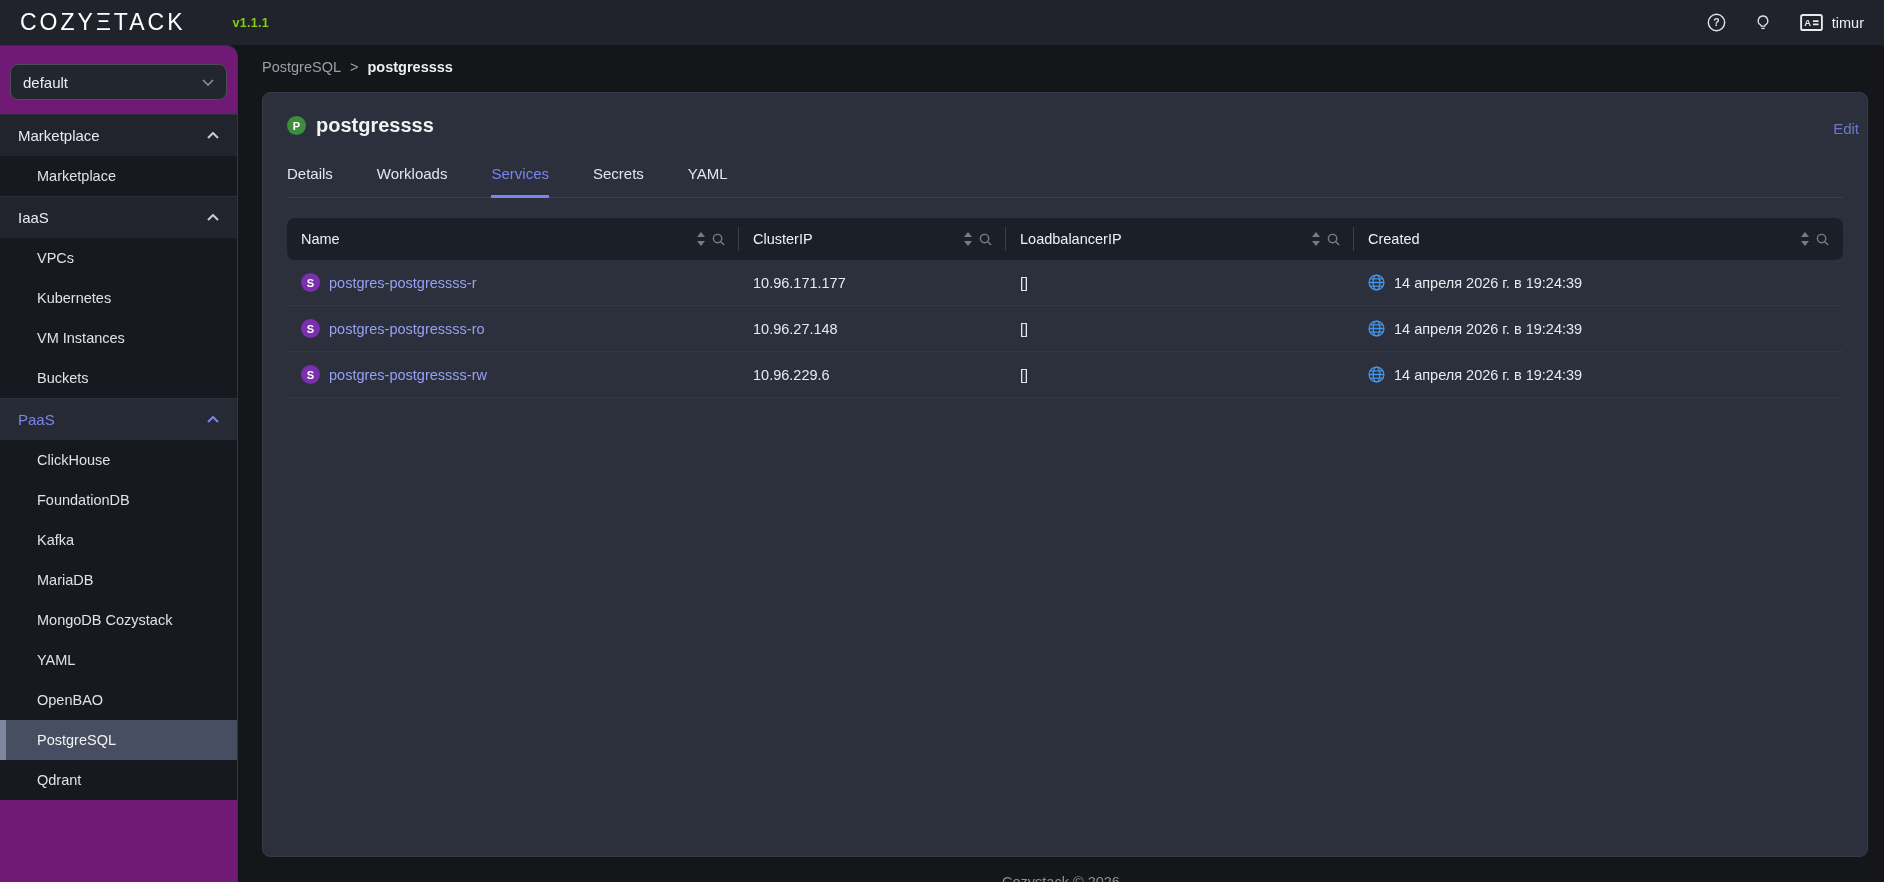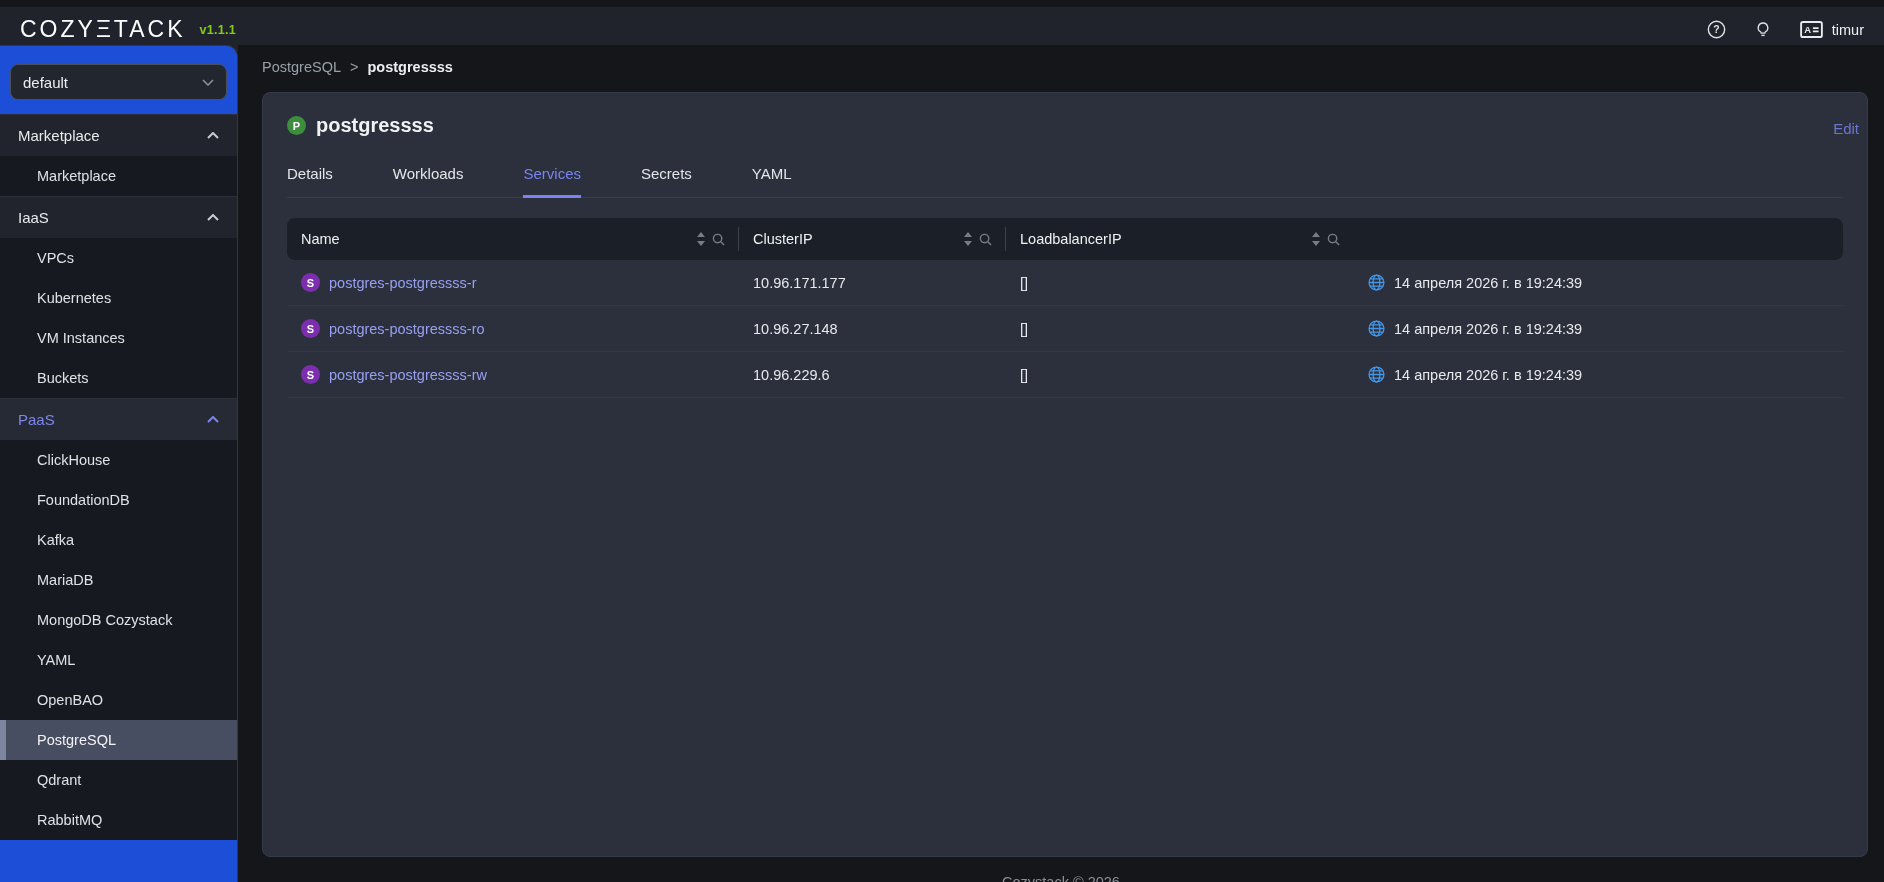--- a/index.html
+++ b/index.html
@@ -6,33 +6,33 @@
   html,body { width:1884px; height:882px; overflow:hidden; }
   body {
     background:#141619;
     font-family:"Liberation Sans", sans-serif;
     color:#e7e9ec;
     position:relative;
   }
 
   
   .topbar {
-    position:absolute; top:7px; left:0; width:1884px; height:45px;
-    background:#20232b; display:flex; align-items:center; padding:0 20px;
+    position:absolute; top:0; left:0; width:1884px; height:45px;
+    background:#20232b; display:flex; align-items:center; padding:0 20px;gap:33px;
   }
   .logo { font-size:23px; letter-spacing:3px; color:#ffffff; font-weight:normal; }
   .version { margin-left:14px; font-size:12.5px; font-weight:bold; color:#84cc16; letter-spacing:.3px;text-align:center; }
   .topbar-right { margin-left:auto; display:flex; align-items:center; gap:28px; }
   .icon-btn { display:flex; align-items:center; cursor:pointer; }
   .user-chip { display:flex; align-items:center; gap:9px; font-size:14.5px; color:#eceef1; }
 
   
   .sidebar {
     position:absolute; top:45px; left:0; width:238px; height:837px;
-    background:#1d4ed8;
+    background:#701a75;
     border-top:1px solid #33363f; border-right:1px solid #33363f;
     border-top-right-radius:12px;
     overflow:hidden;
   }
   .ns-select {
     margin:18px 10px 14px; height:36px;
     background:#22262e; border:1px solid #4a4f5a; border-radius:8px;
     display:flex; align-items:center; justify-content:space-between;
     padding:0 12px; font-size:15px; color:#eceef1; cursor:pointer;
   }
@@ -66,21 +66,21 @@
   .badge {
     width:19px; height:19px; border-radius:50%; flex:0 0 19px;
     display:flex; align-items:center; justify-content:center;
     font-size:11px; font-weight:bold; color:#ffffff;
   }
   .badge-app { background:#3c8e3c; }
   .badge-svc { background:#7b2fae; }
   .card-title { margin-left:10px; font-size:20px; font-weight:bold; color:#f1f2f4; }
   .edit-link { position:absolute; right:8px; top:27px; color:#6d76cf; font-size:15px; text-decoration:none; cursor:pointer; }
 
-  .tabs { margin-top:28px; display:flex; gap:60px; border-bottom:1px solid #3a3f4b; }
+  .tabs { margin-top:28px; display:flex; gap:44px; border-bottom:1px solid #3a3f4b; }
   .tab {
     padding-bottom:13px; font-size:15px; color:#e3e5e9;
     border-bottom:3px solid transparent; margin-bottom:-1px; cursor:pointer;
   }
   .tab.active { color:#7b83ee; border-bottom-color:#7b83ee; }
 
   .table { margin-top:20px; }
   .thead { display:flex; background:#1b1f28; border-radius:8px; height:42px; align-items:center; }
   .th {
     display:flex; align-items:center; gap:6px; padding:0 14px; height:100%;
@@ -198,23 +198,20 @@
       </div>
     <div class="item">
         <span>OpenBAO</span>
       </div>
     <div class="item selected">
         <span>PostgreSQL</span>
       </div>
     <div class="item">
         <span>Qdrant</span>
       </div>
-    <div class="item">
-        <span>RabbitMQ</span>
-      </div>
   </div>
 </div>
 
 <div class="main">
   <div class="breadcrumb">
     <span>PostgreSQL</span>
     <span>&gt;</span>
     <span class="current">postgressss</span>
   </div>
 
@@ -264,20 +261,32 @@
             <span class="spacer"></span>
           <svg viewBox="0 0 10 14" width="10" height="14" fill="#777d88">
               <path d="M5 0l4 5H1z"></path>
               <path d="M5 14L1 9h8z"></path>
             </svg>
           <svg viewBox="0 0 14 14" width="13" height="13" fill="none" stroke="#777d88" stroke-width="1.5">
               <circle cx="6" cy="6" r="4.5"></circle>
               <path d="M9.5 9.5L13 13"></path>
             </svg>
         </div>
+        <div class="th col-created">
+          <span>Created</span>
+            <span class="spacer"></span>
+          <svg viewBox="0 0 10 14" width="10" height="14" fill="#777d88">
+              <path d="M5 0l4 5H1z"></path>
+              <path d="M5 14L1 9h8z"></path>
+            </svg>
+          <svg viewBox="0 0 14 14" width="13" height="13" fill="none" stroke="#777d88" stroke-width="1.5">
+              <circle cx="6" cy="6" r="4.5"></circle>
+              <path d="M9.5 9.5L13 13"></path>
+            </svg>
+        </div>
       </div>
 
       <div class="trow">
         <div class="td col-name">
           <span class="badge badge-svc">S</span>
           <a class="svc-link">postgres-postgressss-r</a>
         </div>
         <div class="td col-cluster">10.96.171.177</div>
         <div class="td col-lb">[]</div>
         <div class="td col-created">

